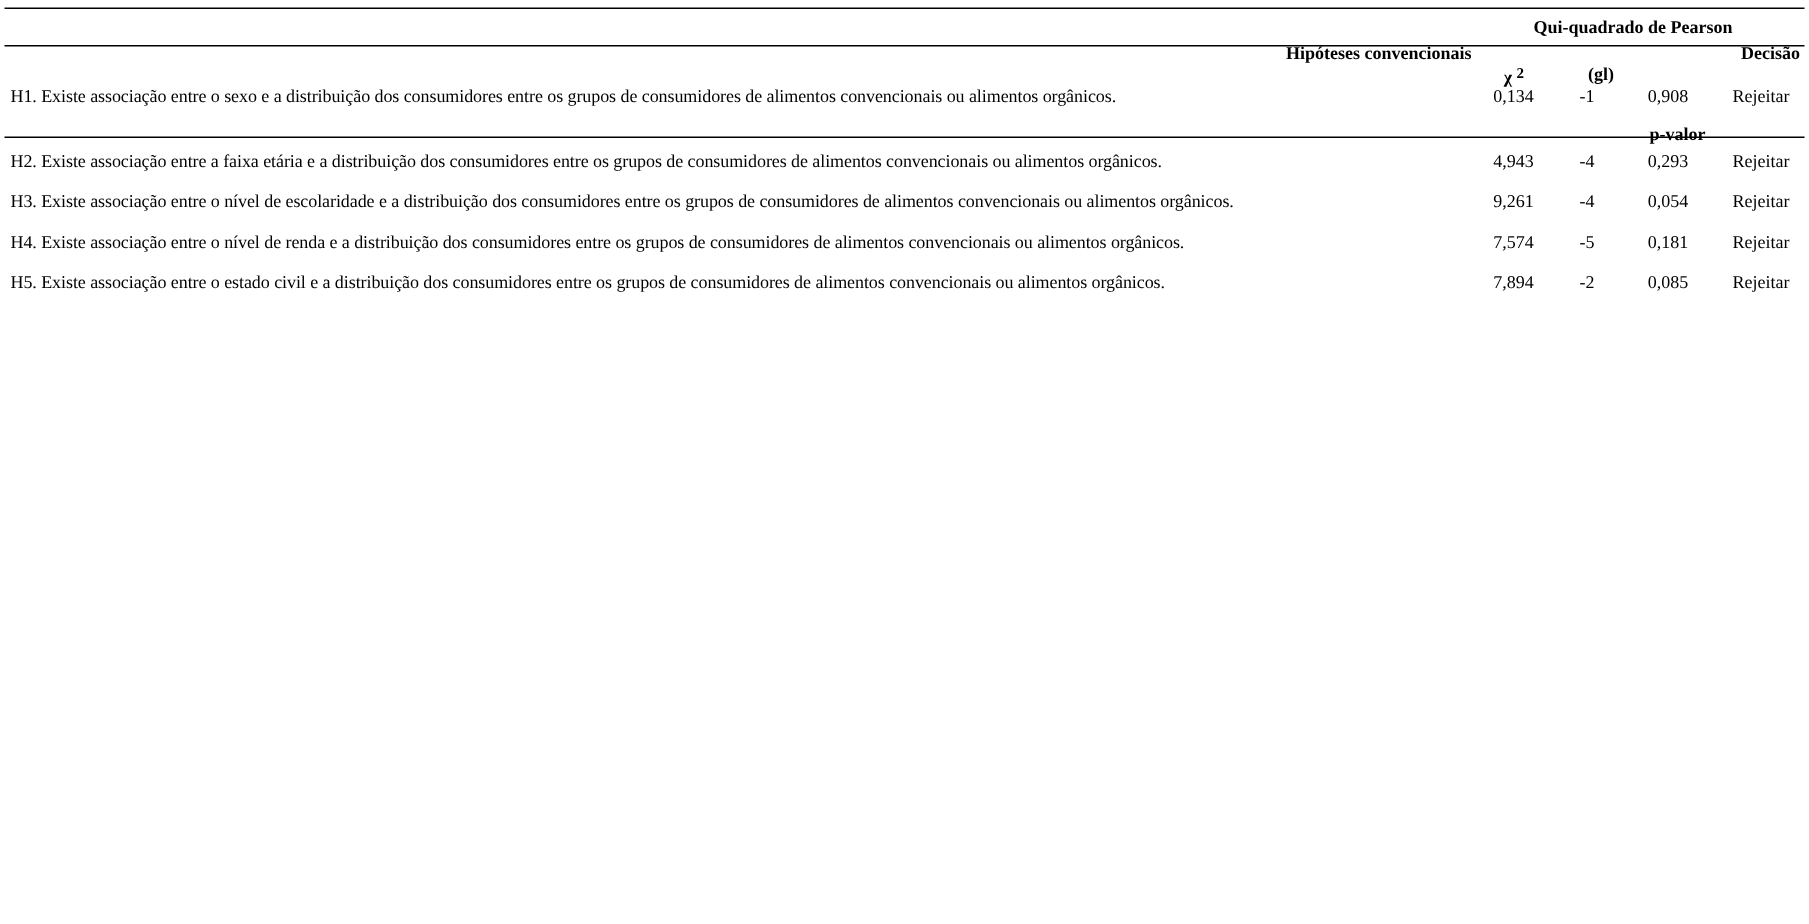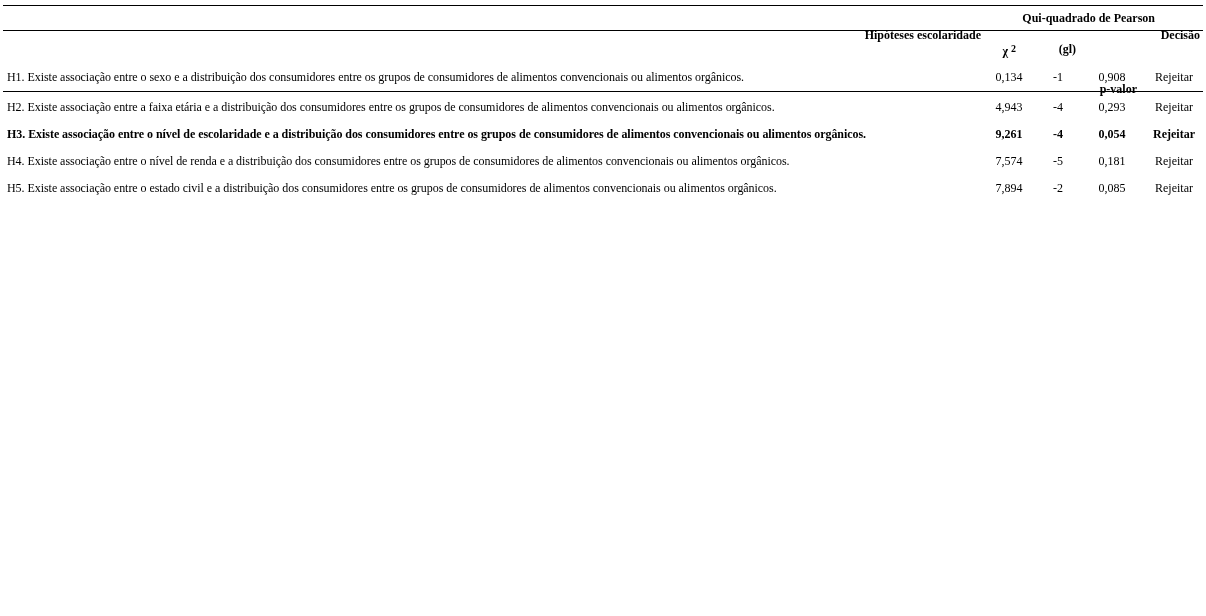--- a/index.html
+++ b/index.html
@@ -19,41 +19,41 @@
 </style>
 </head>
 <body>
 
 <div>
   <div class="hline" style="top:5px;"></div>
   <div class="hline" style="top:30px;"></div>
   <div class="hline" style="top:91px;"></div>
 
   <div class="abs b c" style="left:975px; width:180px; top:11px;">Qui-quadrado de Pearson</div>
-  <div class="abs b c" style="left:3px; width:978px; top:28px;">Hipóteses escolaridade</div>
+  <div class="abs b c" style="left:3px; width:978px; top:28px;">Hipóteses convencionais</div>
   <div class="abs b c" style="left:1148px; width:52px; top:28px;">Decisão</div>
   <div class="abs b c" style="left:968px; width:48px; top:44px;"><span>χ</span> <sup>2</sup></div>
   <div class="abs b c" style="left:1040px; width:36px; top:42px;">(gl)</div>
   <div class="abs b c" style="left:1087px; width:50px; top:42px;margin-top:40px;">p-valor</div>
 
-  <div class="row" style="top:70px;">
+  <div class="row" style="top:57px;">
     <span class="hyp">H1. Existe associação entre o sexo e a distribuição dos consumidores entre os grupos de consumidores de alimentos convencionais ou alimentos orgânicos.</span>
     <span class="chi">0,134</span>
     <span class="gl">-1</span>
     <span class="pv">0,908</span>
     <span class="dec">Rejeitar</span>
   </div>
   <div class="row" style="top:100px;">
     <span class="hyp">H2. Existe associação entre a faixa etária e a distribuição dos consumidores entre os grupos de consumidores de alimentos convencionais ou alimentos orgânicos.</span>
     <span class="chi">4,943</span>
     <span class="gl">-4</span>
     <span class="pv">0,293</span>
     <span class="dec">Rejeitar</span>
   </div>
-  <div class="row" style="top:127px;font-weight:bold;">
+  <div class="row" style="top:127px;">
     <span class="hyp">H3. Existe associação entre o nível de escolaridade e a distribuição dos consumidores entre os grupos de consumidores de alimentos convencionais ou alimentos orgânicos.</span>
     <span class="chi">9,261</span>
     <span class="gl">-4</span>
     <span class="pv">0,054</span>
     <span class="dec">Rejeitar</span>
   </div>
   <div class="row" style="top:154px;">
     <span class="hyp">H4. Existe associação entre o nível de renda e a distribuição dos consumidores entre os grupos de consumidores de alimentos convencionais ou alimentos orgânicos.</span>
     <span class="chi">7,574</span>
     <span class="gl">-5</span>

